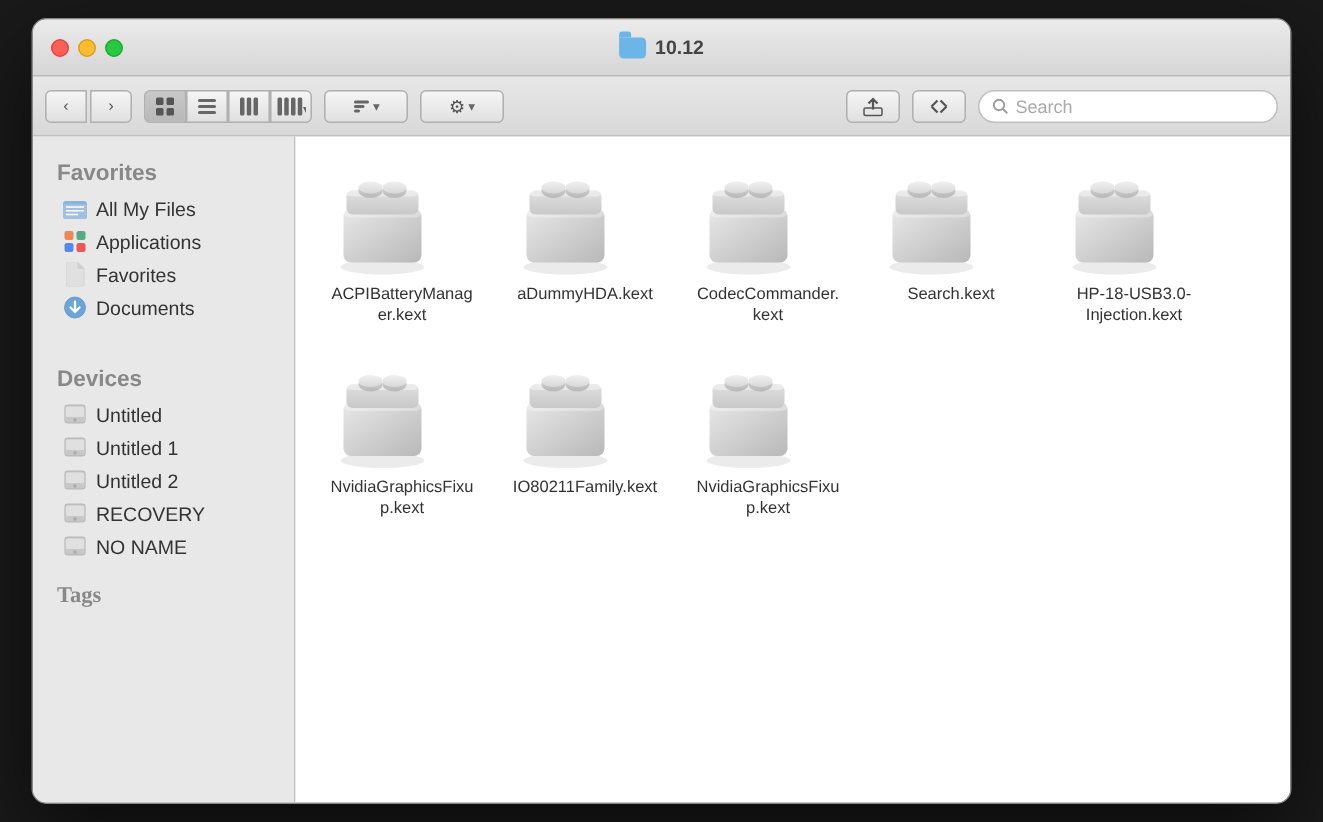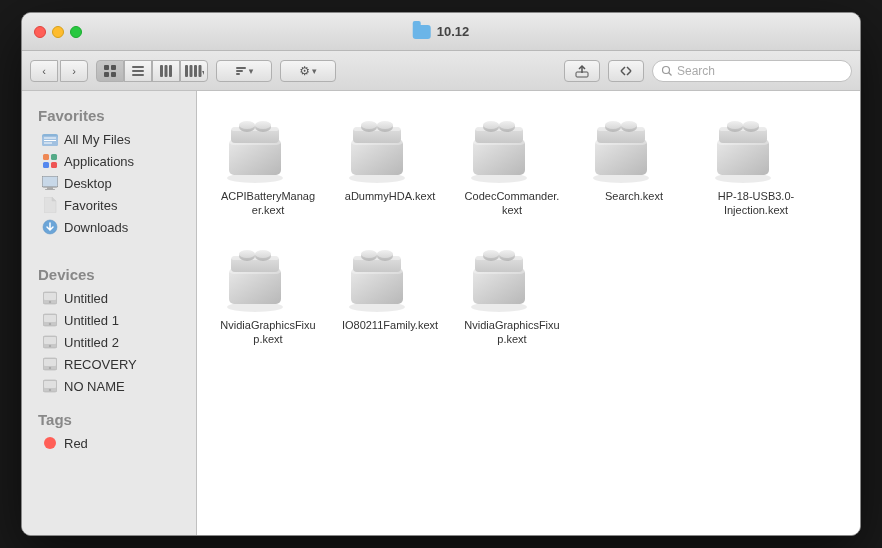--- a/index.html
+++ b/index.html
@@ -375,49 +375,39 @@
           <svg width="16" height="16" viewBox="0 0 16 16">
               <rect x="1" y="1" width="6" height="6" rx="1.5" fill="#e85"></rect>
               <rect x="9" y="1" width="6" height="6" rx="1.5" fill="#5a8"></rect>
               <rect x="1" y="9" width="6" height="6" rx="1.5" fill="#58e"></rect>
               <rect x="9" y="9" width="6" height="6" rx="1.5" fill="#e55"></rect>
             </svg>
         </span>
         <span>Applications</span>
       </div>
 
-      <div class="sidebar-item">
-        <span class="sidebar-icon">
-          <svg width="16" height="14" viewBox="0 0 16 14">
-              <rect x="0" y="0" width="16" height="11" rx="1.5" stroke="#888" stroke-width="1" fill="#c8d8e8"></rect>
-              <rect x="5" y="11" width="6" height="2" fill="#aaa"></rect>
-              <rect x="3" y="13" width="10" height="1" rx="0.5" fill="#aaa"></rect>
-            </svg>
-        </span>
-        <span>Desktop</span>
-      </div>
 
       <div class="sidebar-item">
         <span class="sidebar-icon">
           <svg width="13" height="16" viewBox="0 0 13 16">
               <path d="M1 0 H8 L12 4 V15 Q12 16 11 16 H1 Q0 16 0 15 V1 Q0 0 1 0 Z" fill="#e0e0e0" stroke="#ccc" stroke-width="0.5"></path>
               <path d="M8 0 V4 H12" fill="#d0d0d0" stroke="#ccc" stroke-width="0.5"></path>
             </svg>
         </span>
         <span>Favorites</span>
       </div>
 
       <div class="sidebar-item">
         <span class="sidebar-icon">
           <svg width="16" height="16" viewBox="0 0 16 16">
               <circle cx="8" cy="8" r="7" fill="#6ba5d8" stroke="#5a90c0" stroke-width="0.5"></circle>
               <path d="M8 4 L8 10 M5 8 L8 11 L11 8" stroke="white" stroke-width="1.5" fill="none" stroke-linecap="round"></path>
             </svg>
         </span>
-        <span>Downloads</span>
+        <span>Documents</span>
       </div>
 
       <div class="sidebar-section-label" style="margin-top:20px;">Devices</div>
 
       <div class="sidebar-item">
         <span class="sidebar-icon">
           <svg width="14" height="14" viewBox="0 0 14 14">
               <rect x="0" y="1" width="14" height="12" rx="2" fill="#c8c8c8" stroke="#aaa" stroke-width="0.5"></rect>
               <rect x="1" y="2" width="12" height="7" rx="1" fill="#e0e0e0"></rect>
               <circle cx="7" cy="11" r="1.2" fill="#aaa"></circle>
@@ -463,28 +453,22 @@
         <span class="sidebar-icon">
           <svg width="14" height="14" viewBox="0 0 14 14">
               <rect x="0" y="1" width="14" height="12" rx="2" fill="#c8c8c8" stroke="#aaa" stroke-width="0.5"></rect>
               <rect x="1" y="2" width="12" height="7" rx="1" fill="#e0e0e0"></rect>
               <circle cx="7" cy="11" r="1.2" fill="#aaa"></circle>
             </svg>
         </span>
         <span>NO NAME</span>
       </div>
 
-      <div class="sidebar-section-label" style="margin-top:6px;">Tags</div>
-
-      <div class="sidebar-item">
-        <span class="sidebar-icon">
-          <div class="tag-dot" style="background: #ff5f57; width:12px; height:12px;"></div>
-        </span>
-        <span>Red</span>
-      </div>
+      <div class="sidebar-section-label" style="margin-top:6px;font-family:Liberation Serif, serif;">Tags</div>
+
     </div>
 
     <div class="file-grid">
 
     <div class="file-item">
     <div class="kext-icon">
       <svg width="72" height="72" viewBox="0 0 72 72">
 
         <ellipse cx="36" cy="65" rx="28" ry="5" fill="rgba(0,0,0,0.08)"></ellipse>
 

